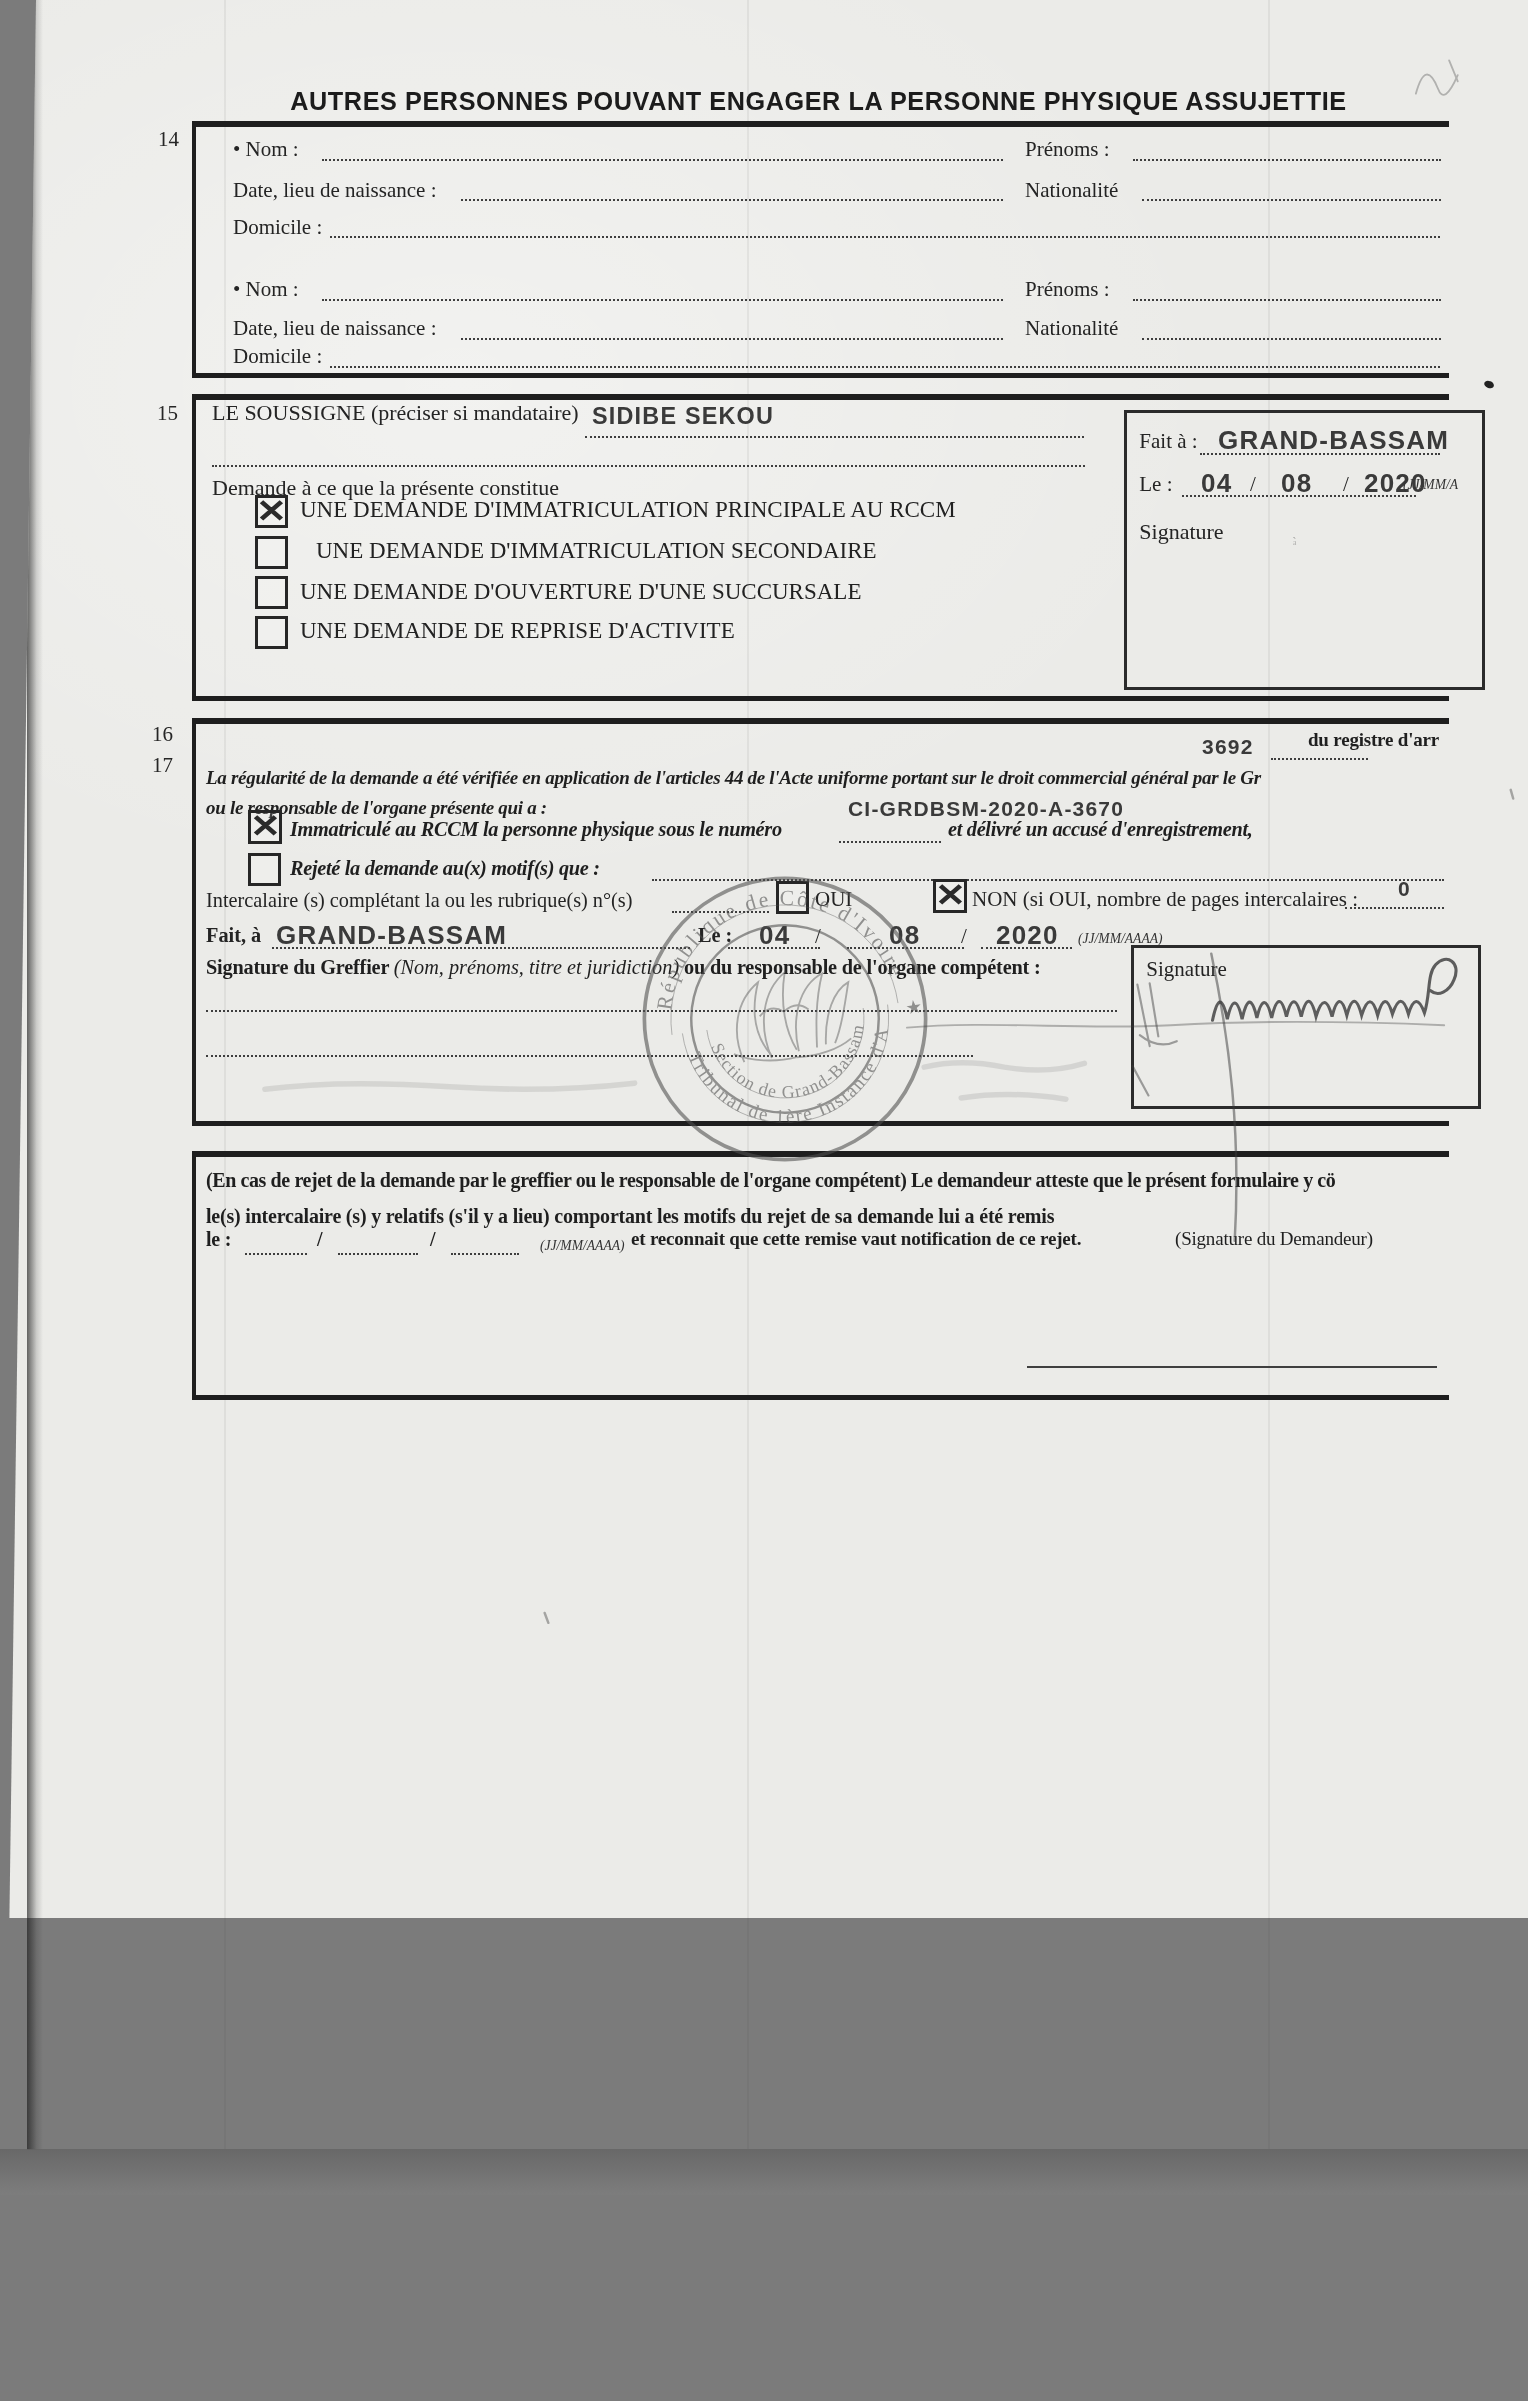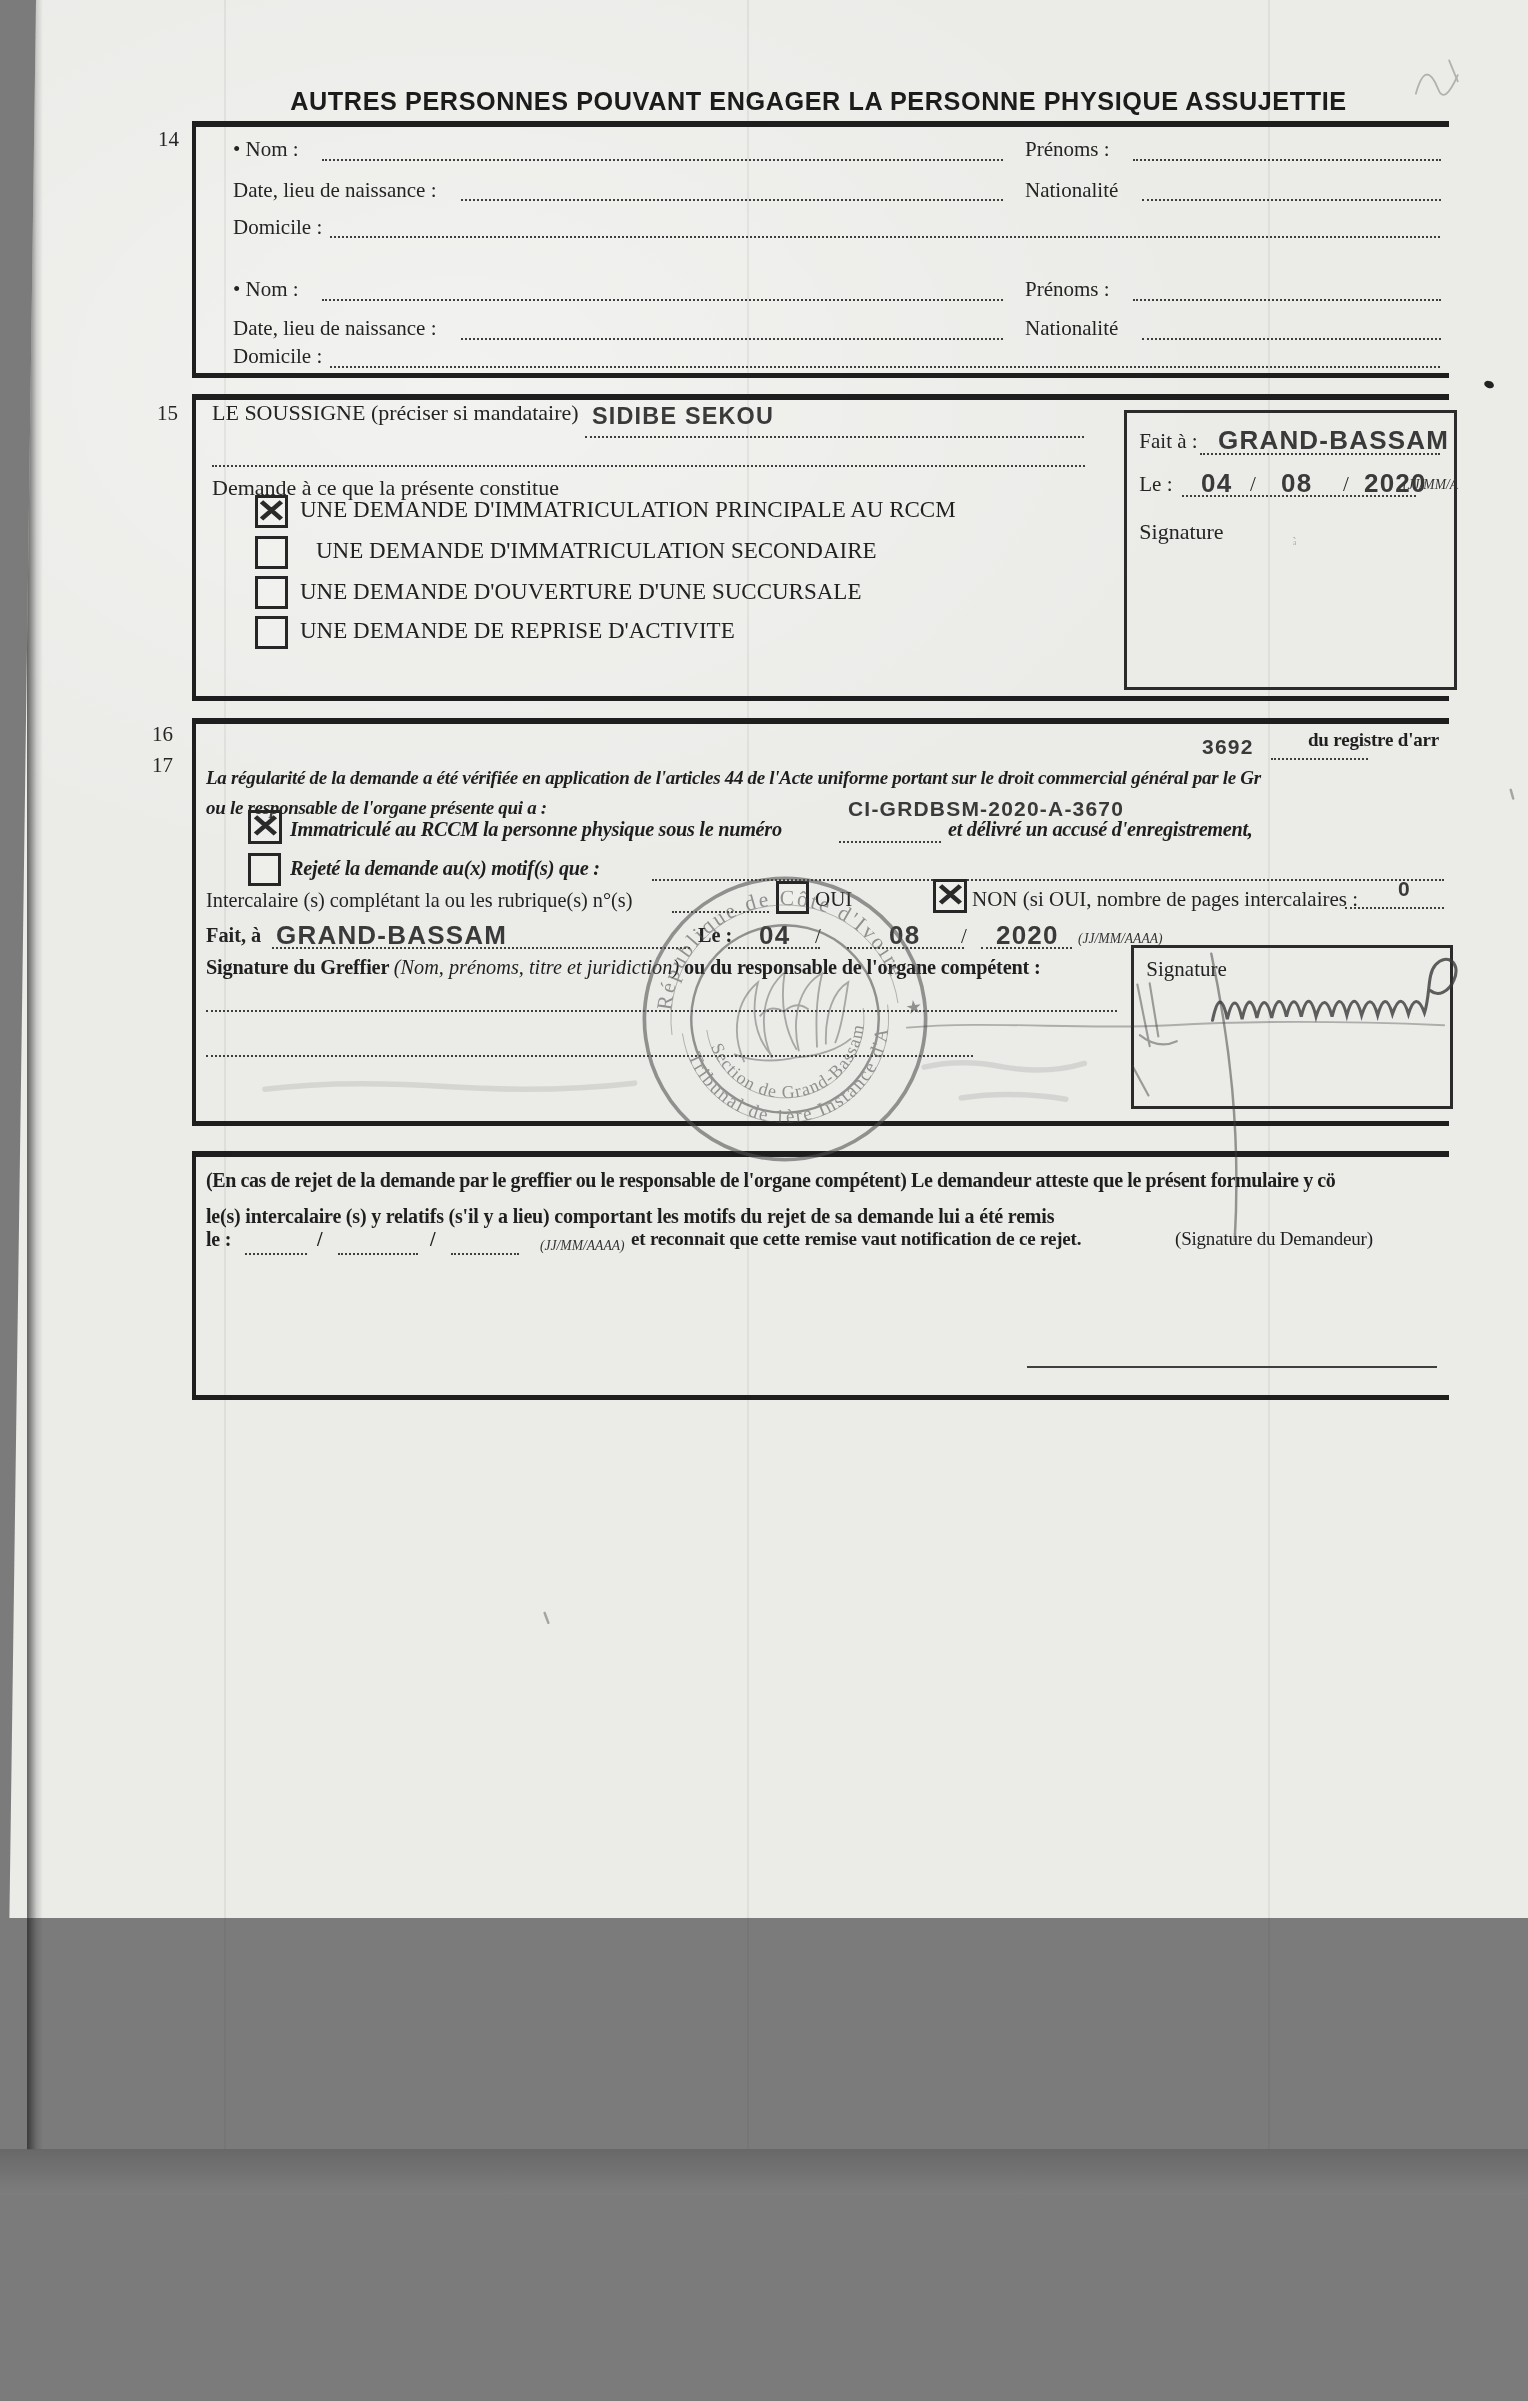--- a/index.html
+++ b/index.html
@@ -25,21 +25,21 @@
 
   .margin-num{font-size:21px;color:#262626;}
 
   .title{
     font-family:"Liberation Sans", sans-serif;font-weight:bold;
     font-size:26px;letter-spacing:0.6px;color:#1c1c1c;text-align:center;
     transform:scaleX(.97);transform-origin:center;
   }
 
   .formbox{border-left:4.3px solid #1e1e1e;border-top:6.2px solid #1e1e1e;border-bottom:5.5px solid #1e1e1e;}
-  .innerbox{border:3.1px solid #2b2b2b;}
+  .innerbox{border:3.1px solid #2b2b2b;padding-left:28px;}
 
   .lbl{font-size:21px;color:#242424;white-space:nowrap;}
   .lbl-lg{font-size:22px;color:#242424;white-space:nowrap;}
   .blbl{font-size:19px;font-weight:bold;color:#1f1f1f;white-space:nowrap;letter-spacing:-0.2px;}
   .iblbl{font-size:19px;font-weight:bold;font-style:italic;color:#1f1f1f;white-space:nowrap;letter-spacing:-0.3px;}
   .opt-lbl{font-size:23px;color:#222;white-space:nowrap;}
   .small-it{font-size:13.6px;font-style:italic;color:#333;white-space:nowrap;}
   .typed{
     font-family:"Liberation Sans", sans-serif;font-weight:bold;
     font-size:26px;color:#3a3a3a;letter-spacing:1.2px;white-space:nowrap;

